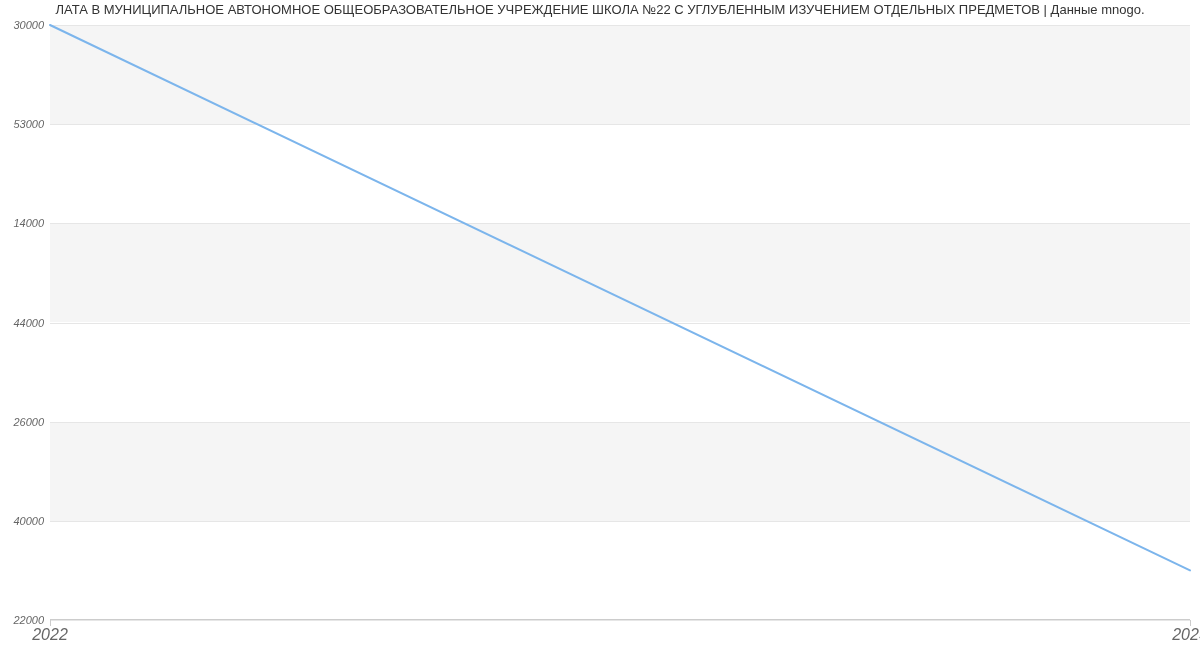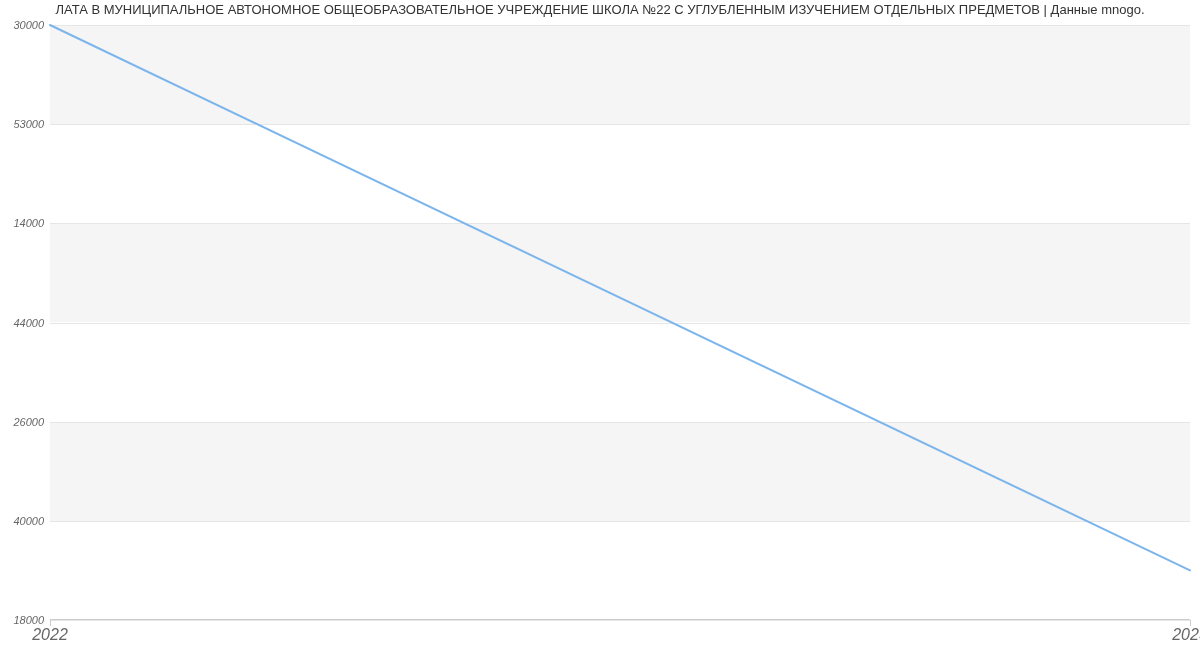--- a/index.html
+++ b/index.html
@@ -121,21 +121,21 @@
     <div class="grid-line" style="top:66.6667%"></div>
     <div class="grid-line" style="top:83.3333%"></div>
     <div class="grid-line" style="top:100%"></div>
 
     <div class="y-tick" style="top:0%">30000</div>
     <div class="y-tick" style="top:16.6667%">53000</div>
     <div class="y-tick" style="top:33.3333%">14000</div>
     <div class="y-tick" style="top:50%">44000</div>
     <div class="y-tick" style="top:66.6667%">26000</div>
     <div class="y-tick" style="top:83.3333%">40000</div>
-    <div class="y-tick" style="top:100%">18000</div>
+    <div class="y-tick" style="top:100%">22000</div>
 
     <div class="axis-line axis-x"></div>
     <div class="axis-tick-mark" style="left:0%"></div>
     <div class="axis-tick-mark" style="left:100%"></div>
 
     <div class="x-tick" style="left:0%">2022</div>
     <div class="x-tick" style="left:100%">2023</div>
 
     <svg class="line-svg" viewBox="0 0 100 100" preserveAspectRatio="none">
       <path id="data-path" class="data-line" vector-effect="non-scaling-stroke" d="M0,0 L100,91.66666666666667 " stroke="#7cb5ec"></path>

